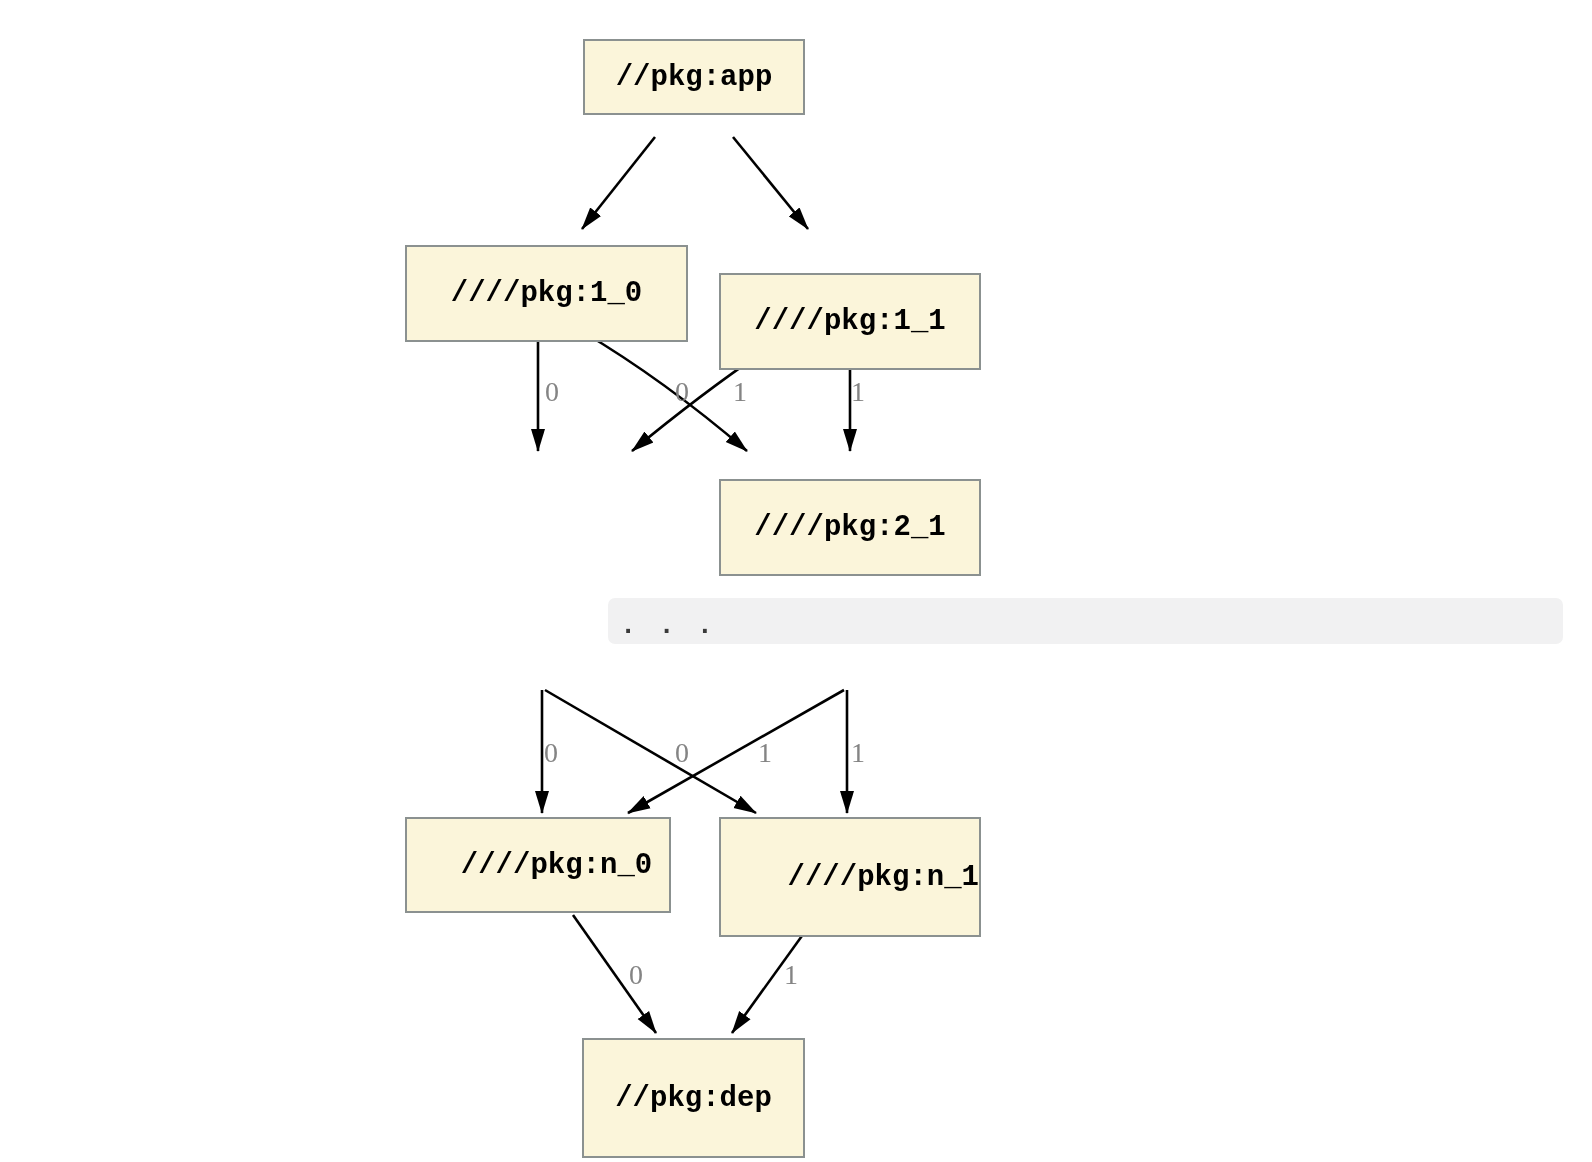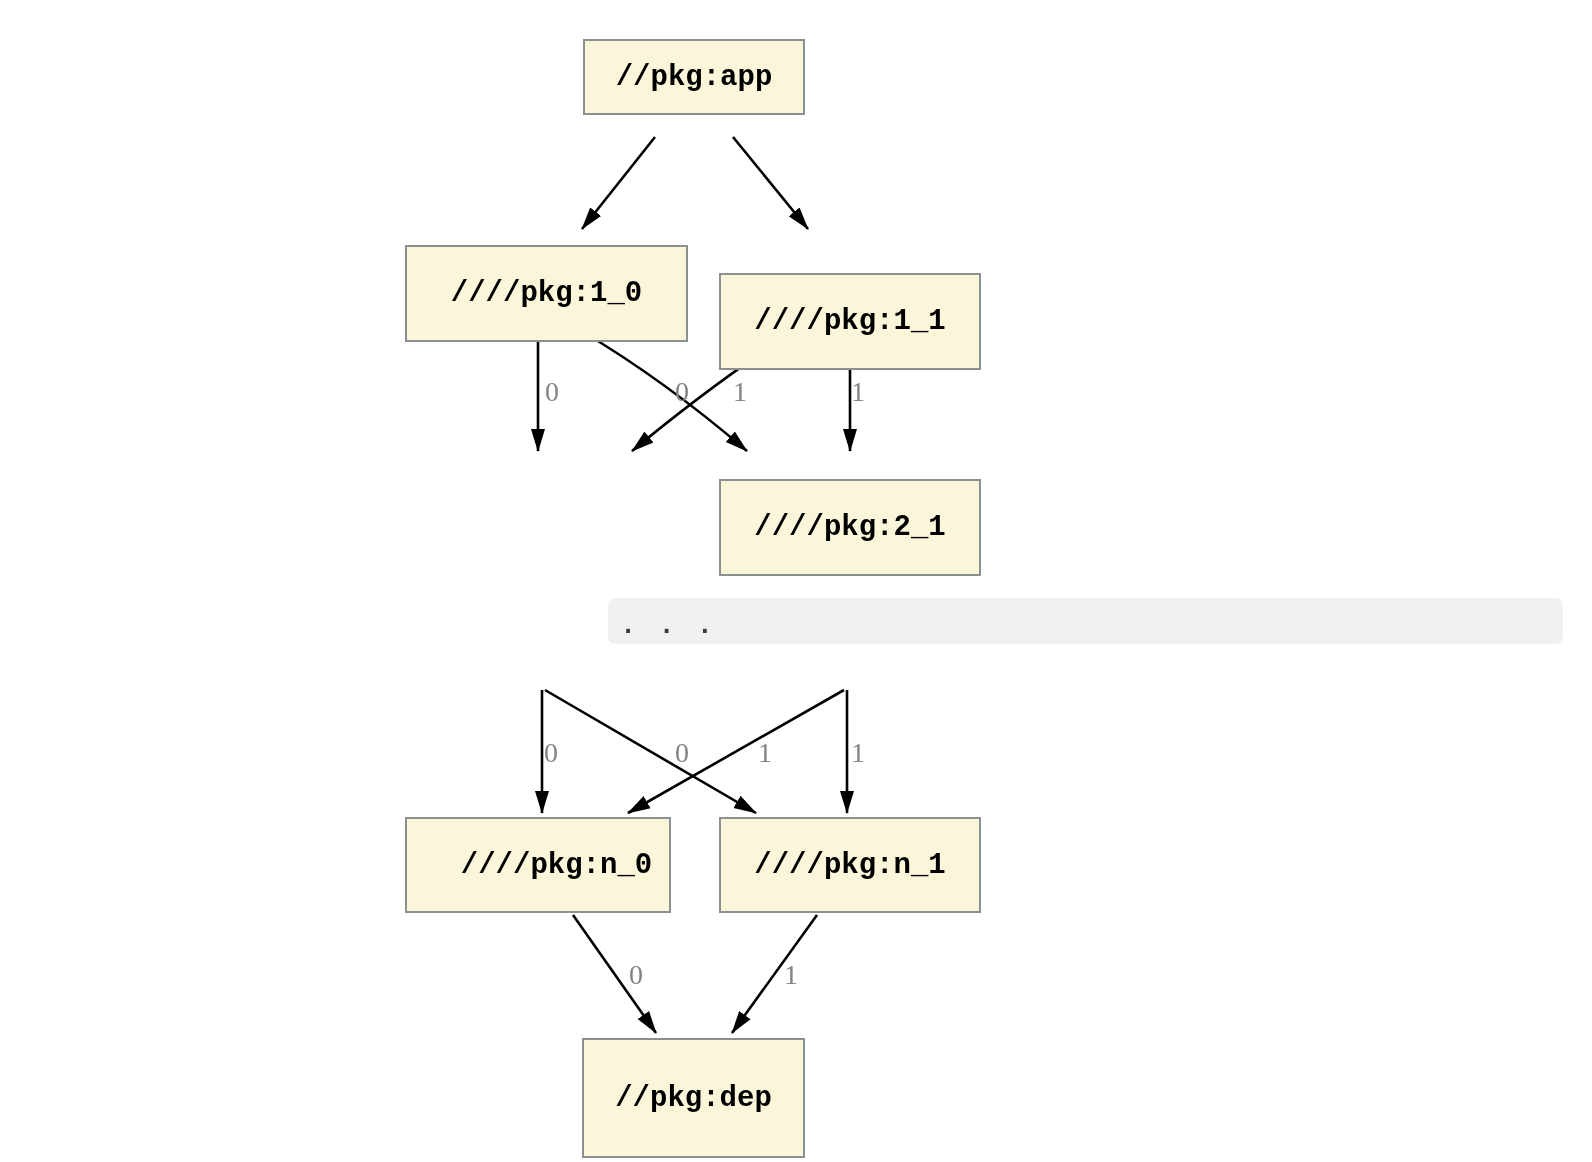--- a/index.html
+++ b/index.html
@@ -118,21 +118,21 @@
   </div>
 
   <div class="ellipsis-band">
     <span class="ellipsis-text">.  .  .</span>
   </div>
 
   <div class="gnode" style="left:405px; top:817px; width:266px; height:96px;padding-left:37px;">
     <span class="node-label">////pkg:n_0</span>
   </div>
 
-  <div class="gnode" style="left:719px; top:817px; width:262px; height:96px;">
+  <div class="gnode" style="left:719px; top:817px; width:262px; height:120px;justify-content:flex-end;">
     <span class="node-label">////pkg:n_1</span>
   </div>
 
   <div class="gnode" style="left:582px; top:1038px; width:223px; height:120px;">
     <span class="node-label">//pkg:dep</span>
   </div>
 
   <span class="edge-label" style="left:552px; top:392px;">0</span>
   <span class="edge-label" style="left:682px; top:392px;">0</span>
   <span class="edge-label" style="left:740px; top:392px;">1</span>

